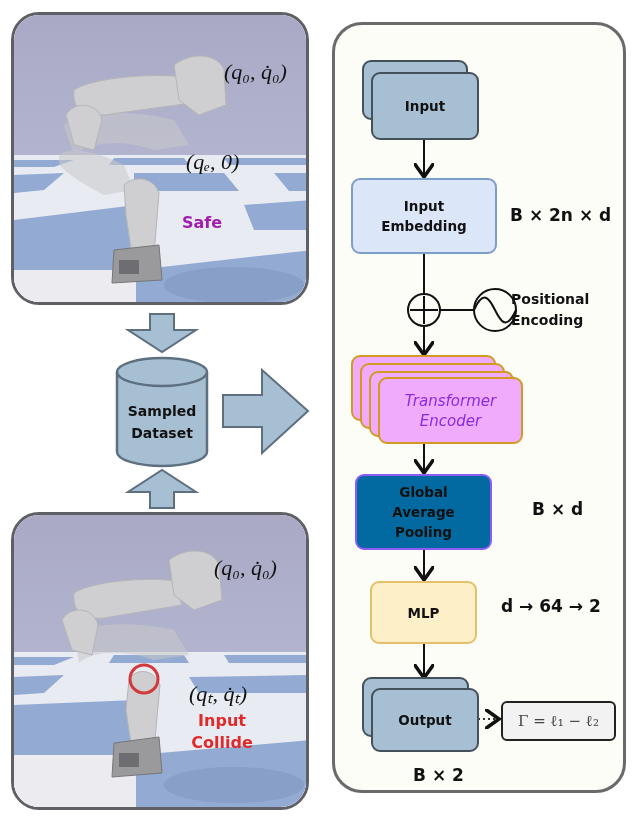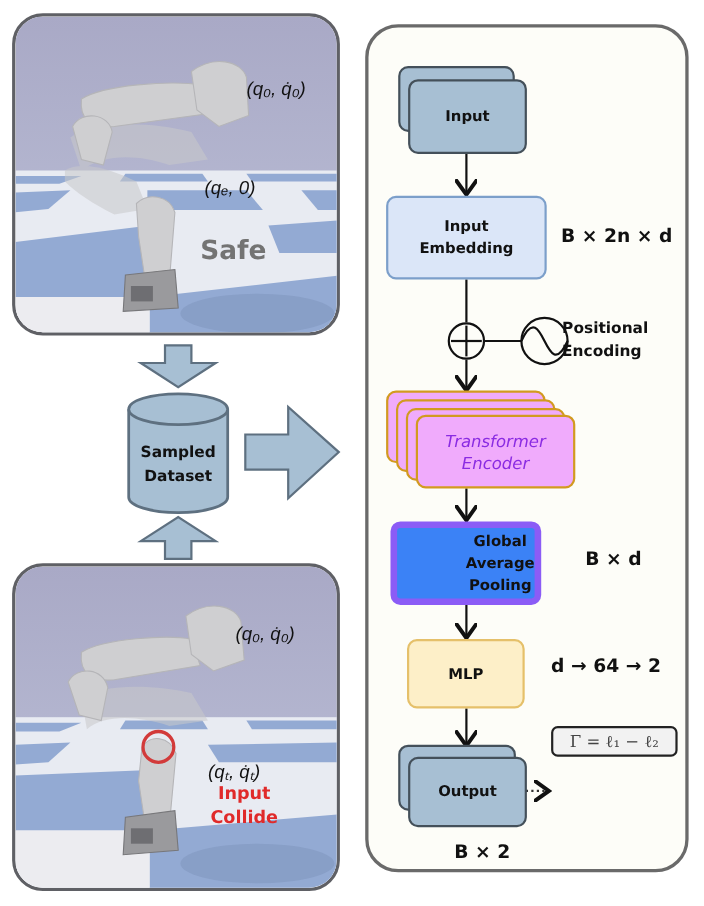--- a/index.html
+++ b/index.html
@@ -3,33 +3,33 @@
 <meta charset="utf-8">
 <style>
   html, body { margin:0; padding:0; background:#ffffff; }
   body { width:640px; height:824px; position:relative; overflow:hidden;
          font-family:"DejaVu Sans", sans-serif; }
   .abs { position:absolute; }
 
   
   .scene { position:absolute; border:3px solid #5f6065; border-radius:28px; overflow:hidden; box-sizing:border-box; }
   .scene svg { position:absolute; left:0; top:0; }
-  .math { font-family:Liberation Sans, sans-serif; font-style:italic; color:#111; font-size:17px; position:absolute; white-space:nowrap;margin-top:12px; }
-  .safe { font-family:"DejaVu Sans", sans-serif; font-weight:bold; color:#737373; font-size:24px; position:absolute; }
+  .math { font-family:Liberation Serif, serif; font-style:italic; color:#111; font-size:22px; position:absolute; white-space:nowrap; }
+  .safe { font-family:"DejaVu Sans", sans-serif; font-weight:bold; color:#a21caf; font-size:16px; position:absolute; }
   .collide { font-family:"DejaVu Sans", sans-serif; font-weight:bold; color:#e02a2a; font-size:16px; position:absolute; text-align:center; line-height:22px; }
 
   
   .arch { position:absolute; left:332px; top:22px; width:294px; height:771px; box-sizing:border-box;
           border:3px solid #6a6a6a; border-radius:30px; background:#fdfdf8; }
   .box { position:absolute; box-sizing:border-box; border-radius:9px; display:flex; align-items:center;
          justify-content:center; text-align:center; font-size:13.5px; font-weight:bold; color:#111; line-height:20px; }
   .blue { background:#a7bfd3; border:2px solid #44505a; }
   .emb { background:#dbe6f8; border:2px solid #7c9fca; }
   .trans { background:#f0abfc; border:2px solid #d29a20; }
-  .gap { background:#3b82f6; border:6px solid #8b5cf6;justify-content:flex-end; }
+  .gap { background:#0369a1; border:2px solid #8b5cf6; }
   .mlp { background:#fdefc8; border:2px solid #e5c06a; }
   .label { position:absolute; font-weight:bold; font-size:17px; color:#111; white-space:nowrap; }
   .pe-label { position:absolute; font-weight:bold; font-size:14px; color:#111; line-height:21px; }
   .gamma { position:absolute; box-sizing:border-box; border:2px solid #222; border-radius:6px; background:#f2f2f2;
            font-family:"DejaVu Serif", serif; font-size:15px; color:#444; display:flex; align-items:center; justify-content:center; }
   .te-text { color:#8a2be2; font-style:italic; font-weight:normal; font-size:15px; }
   .ds-text { position:absolute; font-weight:bold; font-size:14px; color:#111; text-align:center; line-height:22px; }
 </style>
 </head>
 <body>
@@ -208,15 +208,15 @@
   <span>MLP</span>
 </div>
 <span class="label" style="left:501px; top:596px;">d → 64 → 2</span>
 
 <div class="box blue" style="left:362px; top:677px; width:107px; height:60px;"></div>
 <div class="box blue" style="left:371px; top:688px; width:108px; height:64px;">
   <span>Output</span>
 </div>
 <span class="label" style="left:397px; top:765px;margin-left:16px;">B × 2</span>
 
-<div class="gamma" style="left:501px; top:660px; width:115px; height:28px;">
+<div class="gamma" style="left:501px; top:701px; width:115px; height:40px;">
   <span>Γ = ℓ₁ − ℓ₂</span>
 </div>
 
 </body></html>

